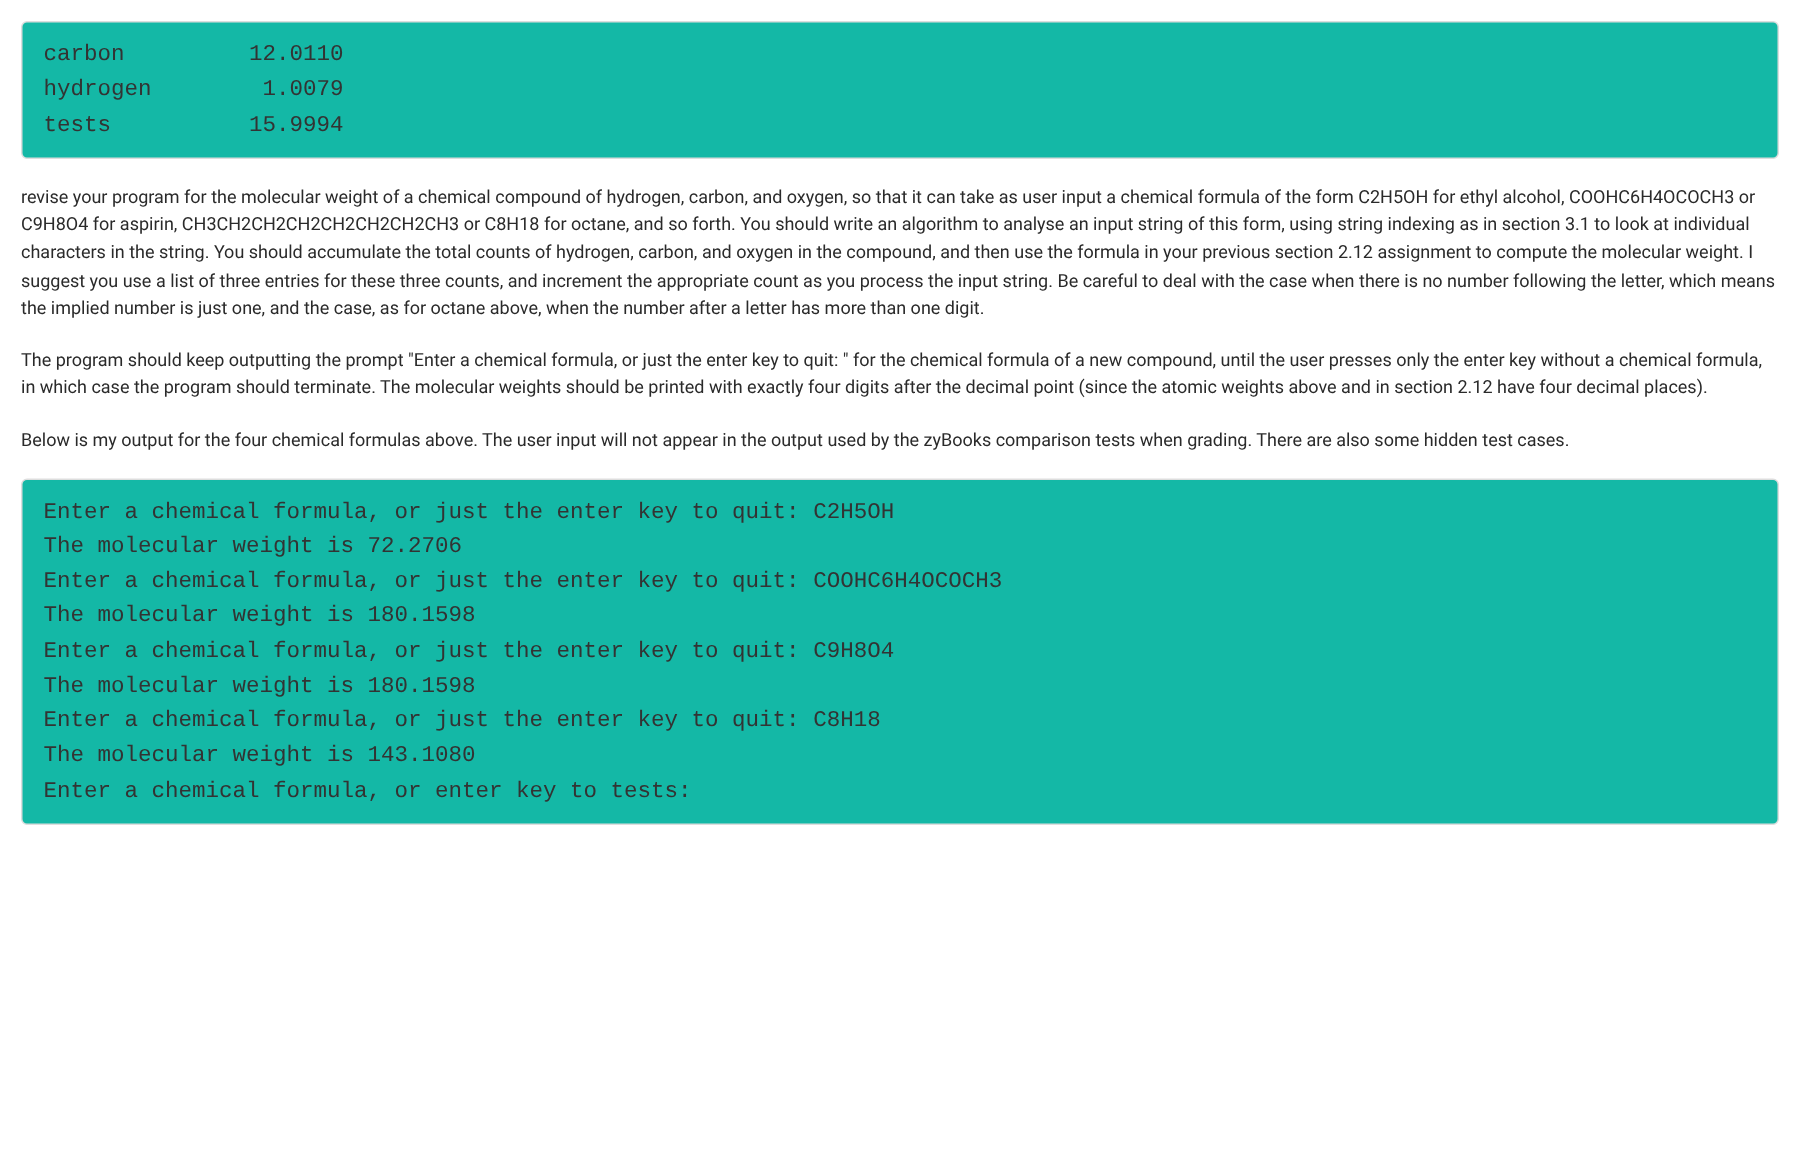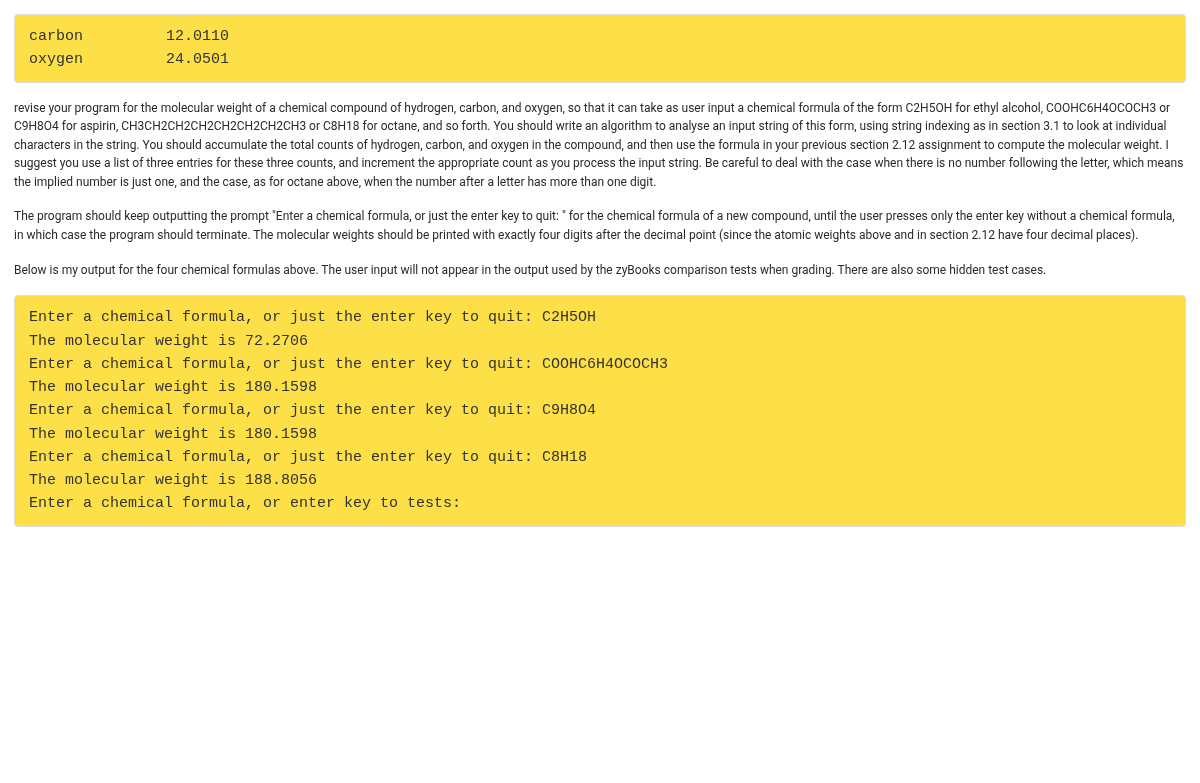--- a/index.html
+++ b/index.html
@@ -10,21 +10,21 @@
     body {
       font-family: -apple-system, BlinkMacSystemFont, "Segoe UI", Roboto, "Helvetica Neue", Arial, sans-serif;
       font-size: 16px;
       line-height: 1.5;
       color: #333;
       background: #fff;
       padding: 14px;
       width: 1200px;
     }
     .code-block {
-      background: #fde047;
+      background: #14b8a6;
       border: 1px solid #ddd;
       border-radius: 4px;
       padding: 10px 14px;
       font-family: "Courier New", Courier, monospace;
       font-size: 15px;
       line-height: 1.55;
       color: #333;
       white-space: pre;
       margin-bottom: 16px;
       overflow-x: auto;
@@ -44,29 +44,29 @@
     }
     .atomic-weight {
       display: inline-block;
       text-align: right;
       width: 70px;
     }
   </style>
 </head>
 <body>
 
-<div class="code-block"><span class="atomic-row"><span class="atomic-element">carbon</span><span class="atomic-weight">12.0110</span></span><span class="atomic-row"><span class="atomic-element">oxygen</span><span class="atomic-weight">24.0501</span></span></div>
+<div class="code-block"><span class="atomic-row"><span class="atomic-element">carbon</span><span class="atomic-weight">12.0110</span></span><span class="atomic-row"><span class="atomic-element">hydrogen</span><span class="atomic-weight"> 1.0079</span></span><span class="atomic-row"><span class="atomic-element">tests</span><span class="atomic-weight">15.9994</span></span></div>
 
 <p class="paragraph">revise your program for the molecular weight of a chemical compound of hydrogen, carbon, and oxygen, so that it can take as user input a chemical formula of the form C2H5OH for ethyl alcohol, COOHC6H4OCOCH3 or C9H8O4 for aspirin, CH3CH2CH2CH2CH2CH2CH2CH3 or C8H18 for octane, and so forth. You should write an algorithm to analyse an input string of this form, using string indexing as in section 3.1 to look at individual characters in the string. You should accumulate the total counts of hydrogen, carbon, and oxygen in the compound, and then use the formula in your previous section 2.12 assignment to compute the molecular weight. I suggest you use a list of three entries for these three counts, and increment the appropriate count as you process the input string. Be careful to deal with the case when there is no number following the letter, which means the implied number is just one, and the case, as for octane above, when the number after a letter has more than one digit.</p>
 
 <p class="paragraph">The program should keep outputting the prompt "Enter a chemical formula, or just the enter key to quit: " for the chemical formula of a new compound, until the user presses only the enter key without a chemical formula, in which case the program should terminate. The molecular weights should be printed with exactly four digits after the decimal point (since the atomic weights above and in section 2.12 have four decimal places).</p>
 
 <p class="paragraph">Below is my output for the four chemical formulas above. The user input will not appear in the output used by the zyBooks comparison tests when grading. There are also some hidden test cases.</p>
 
 <div class="code-block"><span>Enter a chemical formula, or just the enter key to quit: C2H5OH</span>
 <span>The molecular weight is 72.2706</span>
 <span>Enter a chemical formula, or just the enter key to quit: COOHC6H4OCOCH3</span>
 <span>The molecular weight is 180.1598</span>
 <span>Enter a chemical formula, or just the enter key to quit: C9H8O4</span>
 <span>The molecular weight is 180.1598</span>
 <span>Enter a chemical formula, or just the enter key to quit: C8H18</span>
-<span>The molecular weight is 188.8056</span>
+<span>The molecular weight is 143.1080</span>
 <span>Enter a chemical formula, or enter key to tests:</span></div>
 
 </body></html>

